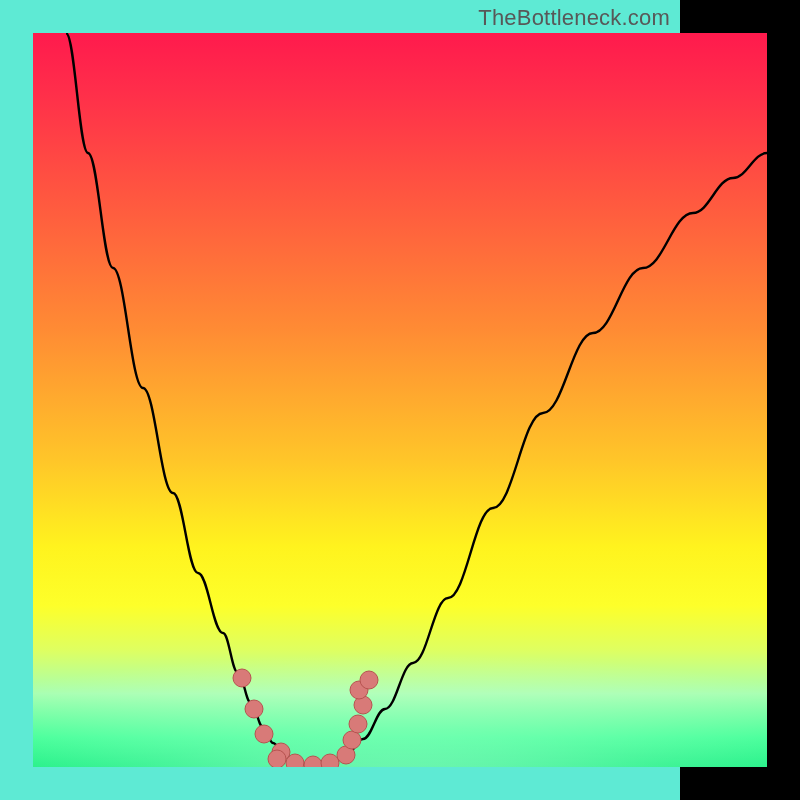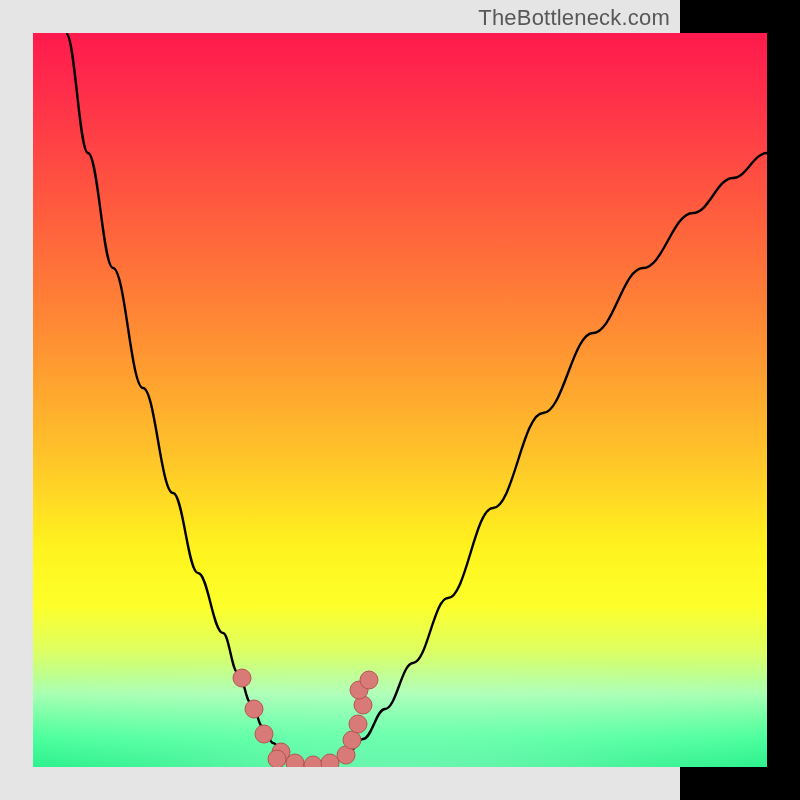--- a/index.html
+++ b/index.html
@@ -10,21 +10,21 @@
     background: #000;
     overflow: hidden;
     font-family: Arial, Helvetica, sans-serif;
   }
   .frame {
     position: absolute;
     top: 0;
     left: 0;
     width: 680px;
     height: 800px;
-    background: #e5e5e5;
+    background: #5eead4;
   }
   .plot {
     position: absolute;
     left: 33px;
     top: 33px;
     width: 734px;
     height: 734px;
     overflow: hidden;
   }
   .gradient {

